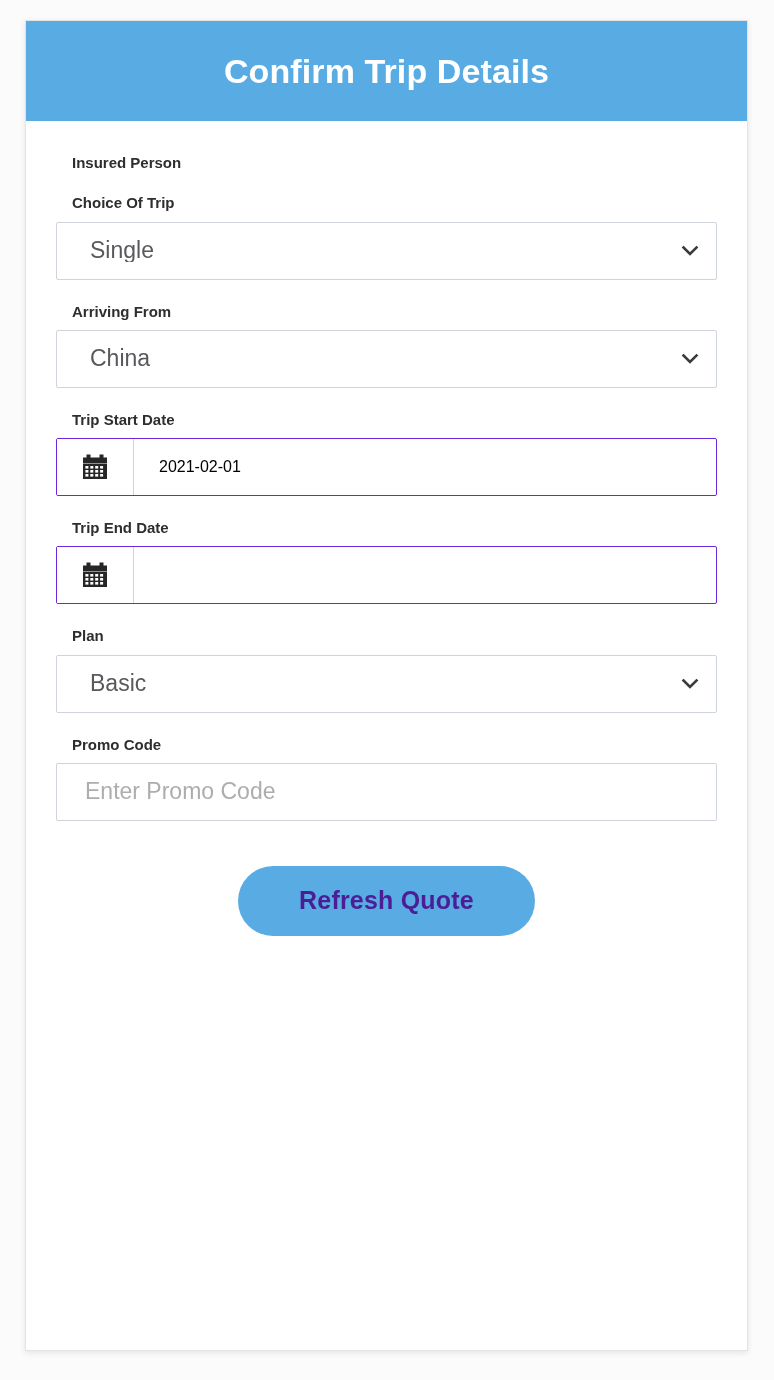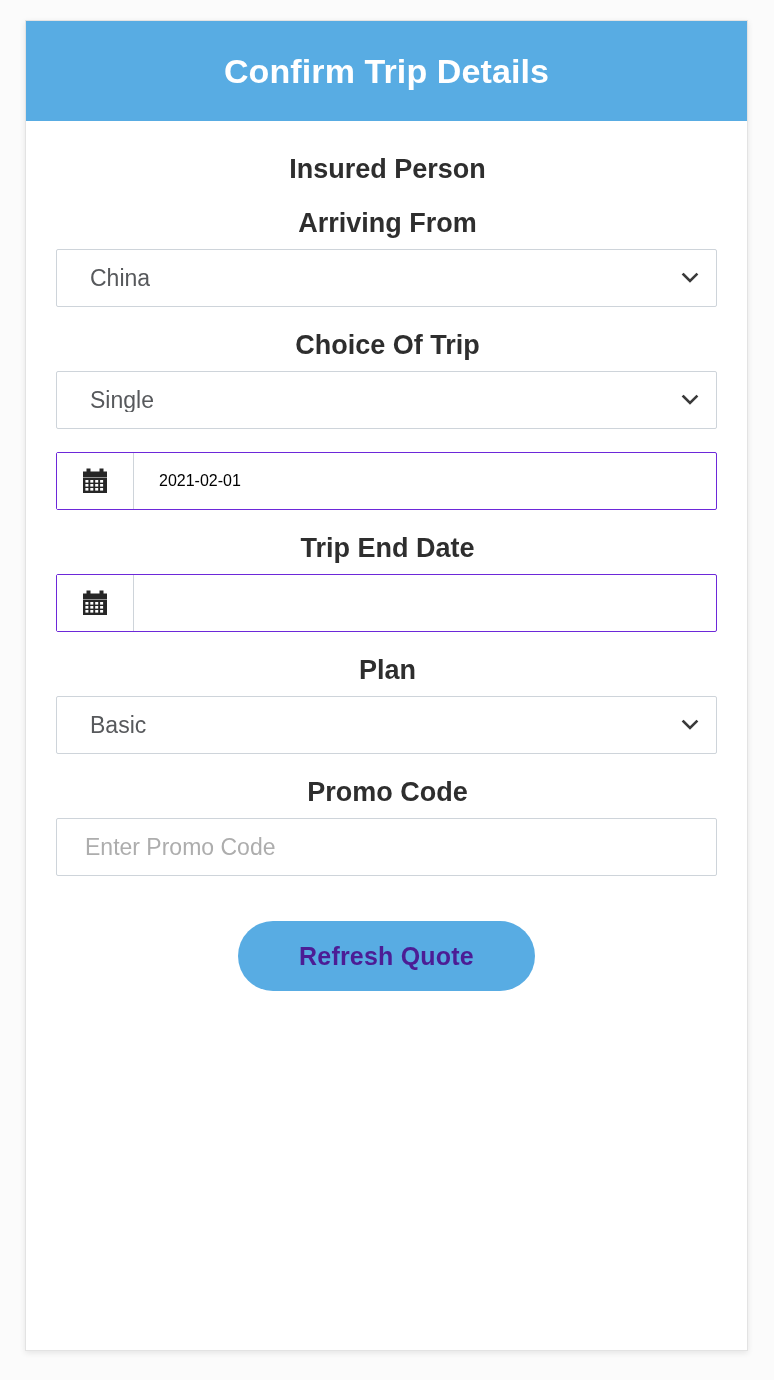--- a/index.html
+++ b/index.html
@@ -58,26 +58,25 @@
     box-sizing: border-box;
   }
 
   
   .field {
     margin-bottom: 23px;
   }
 
   .field-label {
     display: block;
-    font-size: 27px;
+    font-size: 15px;
     font-weight: bold;
     color: #2e2e2e;
-    margin: 0 0 10px 2px;
+    margin: 0 0 10px 16px;
     line-height: 1.15;
-    text-align: center;
   }
 
   .control {
     position: relative;
     height: 58px;
     border: 1px solid #ced4da;
     border-radius: 2px;
     background: #ffffff;
     box-sizing: border-box;
     display: flex;
@@ -178,44 +177,45 @@
       <div class="card-header-title">Confirm Trip Details</div>
     </div>
 
     <div class="card-body">
 
       <div class="field">
         <label class="field-label">Insured Person</label>
       </div>
 
       <div class="field">
+        <label class="field-label">Choice Of Trip</label>
+        <div class="control">
+          <span class="value">Single</span>
+          <span class="chevron">
+            <svg width="20" height="20" viewBox="0 0 20 20" aria-hidden="true">
+              <path d="M3.5 6.5 L10 13 L16.5 6.5" fill="none" stroke="#3a3a3a" stroke-width="2.6" stroke-linecap="square" stroke-linejoin="miter"></path>
+            </svg>
+          </span>
+        </div>
+      </div>
+
+      <div class="field">
         <label class="field-label">Arriving From</label>
         <div class="control">
           <span class="value">China</span>
           <span class="chevron">
             <svg width="20" height="20" viewBox="0 0 20 20" aria-hidden="true">
               <path d="M3.5 6.5 L10 13 L16.5 6.5" fill="none" stroke="#3a3a3a" stroke-width="2.6" stroke-linecap="square" stroke-linejoin="miter"></path>
             </svg>
           </span>
         </div>
       </div>
 
       <div class="field">
-        <label class="field-label">Choice Of Trip</label>
-        <div class="control">
-          <span class="value">Single</span>
-          <span class="chevron">
-            <svg width="20" height="20" viewBox="0 0 20 20" aria-hidden="true">
-              <path d="M3.5 6.5 L10 13 L16.5 6.5" fill="none" stroke="#3a3a3a" stroke-width="2.6" stroke-linecap="square" stroke-linejoin="miter"></path>
-            </svg>
-          </span>
-        </div>
-      </div>
-
-      <div class="field">
+        <label class="field-label">Trip Start Date</label>
         <div class="input-group">
           <div class="input-group-prefix">
             <span>
               <svg class="cal-icon" width="26" height="26" viewBox="0 0 26 26" aria-hidden="true">
                 <rect x="1" y="3.5" width="24" height="5.5" fill="#262626"></rect>
                 <rect x="4.5" y="0.5" width="4" height="4" fill="#262626"></rect>
                 <rect x="17.5" y="0.5" width="4" height="4" fill="#262626"></rect>
                 <rect x="1" y="9.5" width="24" height="15.5" fill="#262626"></rect>
                 <g fill="#ffffff">
                   <rect x="3.4" y="12" width="3" height="2.6"></rect>

